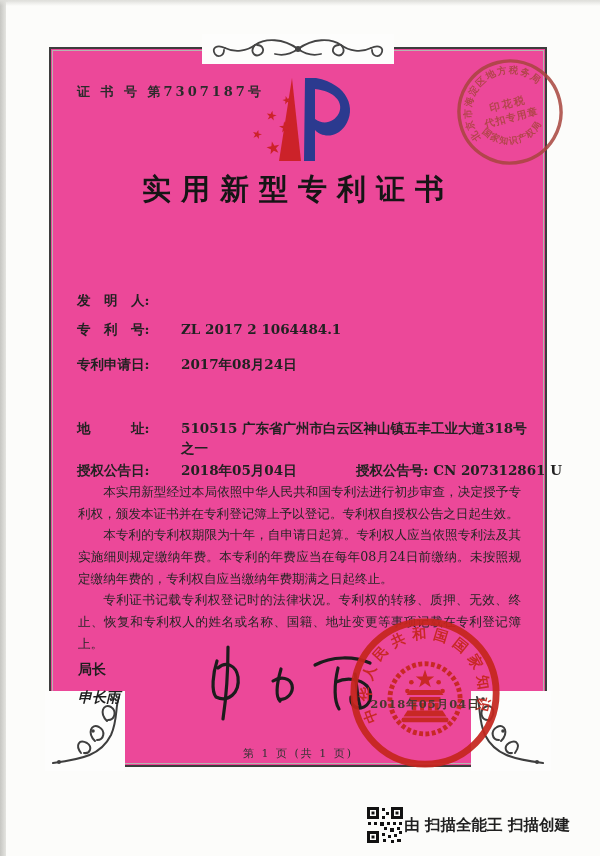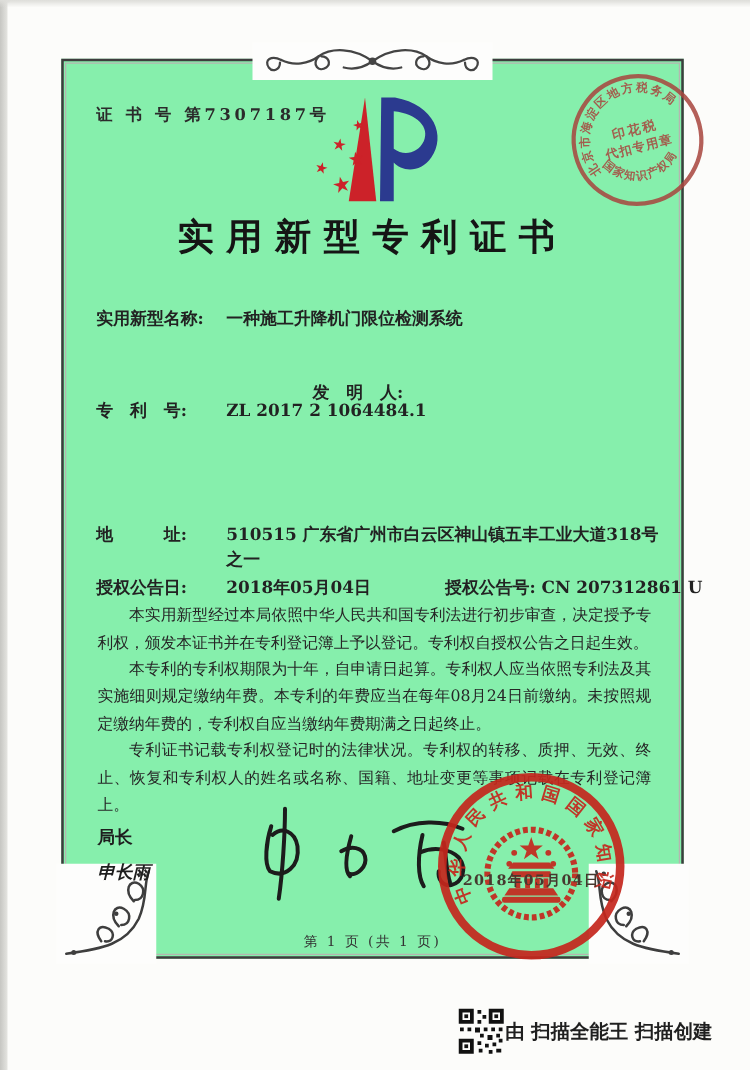--- a/index.html
+++ b/index.html
@@ -9,21 +9,21 @@
     font-family:"DejaVu Serif","Liberation Serif",serif;
   }
   .scan-edge-left { position:absolute; left:0; top:0; width:8px; height:100%;
     background:linear-gradient(90deg,#c6c6c2,#efefeb); }
   .scan-edge-top { position:absolute; left:0; top:0; width:100%; height:6px;
     background:linear-gradient(#dededa,rgba(255,255,255,0)); }
   .paper { position:absolute; left:6px; top:2px; right:0; bottom:0; background:#fcfcfa; }
 
   
   .frame { position:absolute; left:49px; top:47px; width:494px; height:716px;
-    border:2px solid #3d3d3d; background:#86efac; }
+    border:2px solid #3d3d3d; background:#ec4899; }
   .frame-inner { position:absolute; inset:1px; border:1px solid #b5b5b0; pointer-events:none; }
 
   .top-ornament { position:absolute; top:-15px; left:50%; transform:translateX(-50%);
     width:192px; height:30px; background:#fdfdfc; }
   .corner-orn { position:absolute; width:80px; height:80px; background:#fdfdfc; }
   .corner-bl { left:-6px; bottom:-6px; }
   .corner-br { right:-6px; bottom:-6px; transform:scaleX(-1); }
 
   .cert-number { position:absolute; left:26px; top:34px; font-size:13px; font-weight:700;
     letter-spacing:3px; color:#2b2b2b; }
@@ -34,21 +34,21 @@
     font-size:29px; font-weight:700; letter-spacing:10px; color:#151515; }
 
   .tax-stamp { position:absolute; left:398px; top:2px; width:122px; height:122px;
     transform:rotate(-14deg); opacity:.85; }
 
   
   .field-row { position:absolute; left:26px; right:18px; display:flex;
     font-size:13.5px; font-weight:700; color:#222; line-height:1.5; }
   .field-row .label { white-space:pre; display:inline-block; min-width:104px; }
   .field-row .value { flex:1; }
-  .row1 { top:196px; } .row2 { top:255px;justify-content:center; } .row3 { top:270px;align-items:flex-end; }
+  .row1 { top:196px; } .row2 { top:241px; } .row3 { top:270px;align-items:flex-end; }
   .row4 { top:305px; } .row5 { top:340px; } .row6 { top:369px; }
   .row7 { top:411px; }
   .grant-right { position:absolute; left:279px; top:0; white-space:nowrap; }
 
   .paragraphs { position:absolute; left:27px; right:24px; top:432px;
     font-size:12.6px; line-height:1.72; color:#262626;
     text-align:justify; font-weight:500; }
   .paragraphs p { margin:0; text-indent:2em; }
 
   .sig-title { position:absolute; left:27px; top:612px; font-size:14px; font-weight:700; color:#1e1e1e; }
@@ -146,30 +146,30 @@
       </text>
       <path id="taxBottom" d="M29,74 A37,37 0 0 0 93,74" fill="none"></path>
       <text font-size="9" fill="#a8453e" font-weight="bold" letter-spacing="1">
         <textPath href="#taxBottom" startOffset="0">国家知识产权局</textPath>
       </text>
       <text x="61" y="56" font-size="10.5" fill="#a8453e" font-weight="bold" text-anchor="middle" letter-spacing="2">印花税</text>
       <text x="61" y="70" font-size="10" fill="#a8453e" font-weight="bold" text-anchor="middle" letter-spacing="1">代扣专用章</text>
     </svg>
   </div>
 
-  <div class="field-row row1">
-    <span class="label">实用新型名称:</span>
-    <span class="value">一种施工升降机门限位检测系统</span>
-  </div>
   <div class="field-row row2">
     <span class="label">发　明　人:</span>
   </div>
   <div class="field-row row3">
     <span class="label">专　利　号:</span>
     <span class="value">ZL 2017 2 1064484.1</span>
+  </div>
+  <div class="field-row row4">
+    <span class="label">专利申请日:</span>
+    <span class="value">2017年08月24日</span>
   </div>
   <div class="field-row row6">
     <span class="label">地　　　址:</span>
     <span class="value">510515 广东省广州市白云区神山镇五丰工业大道318号之一</span>
   </div>
   <div class="field-row row7">
     <span class="label">授权公告日:</span>
     <span>2018年05月04日</span>
     <span class="grant-right">
       <span>授权公告号:</span>

